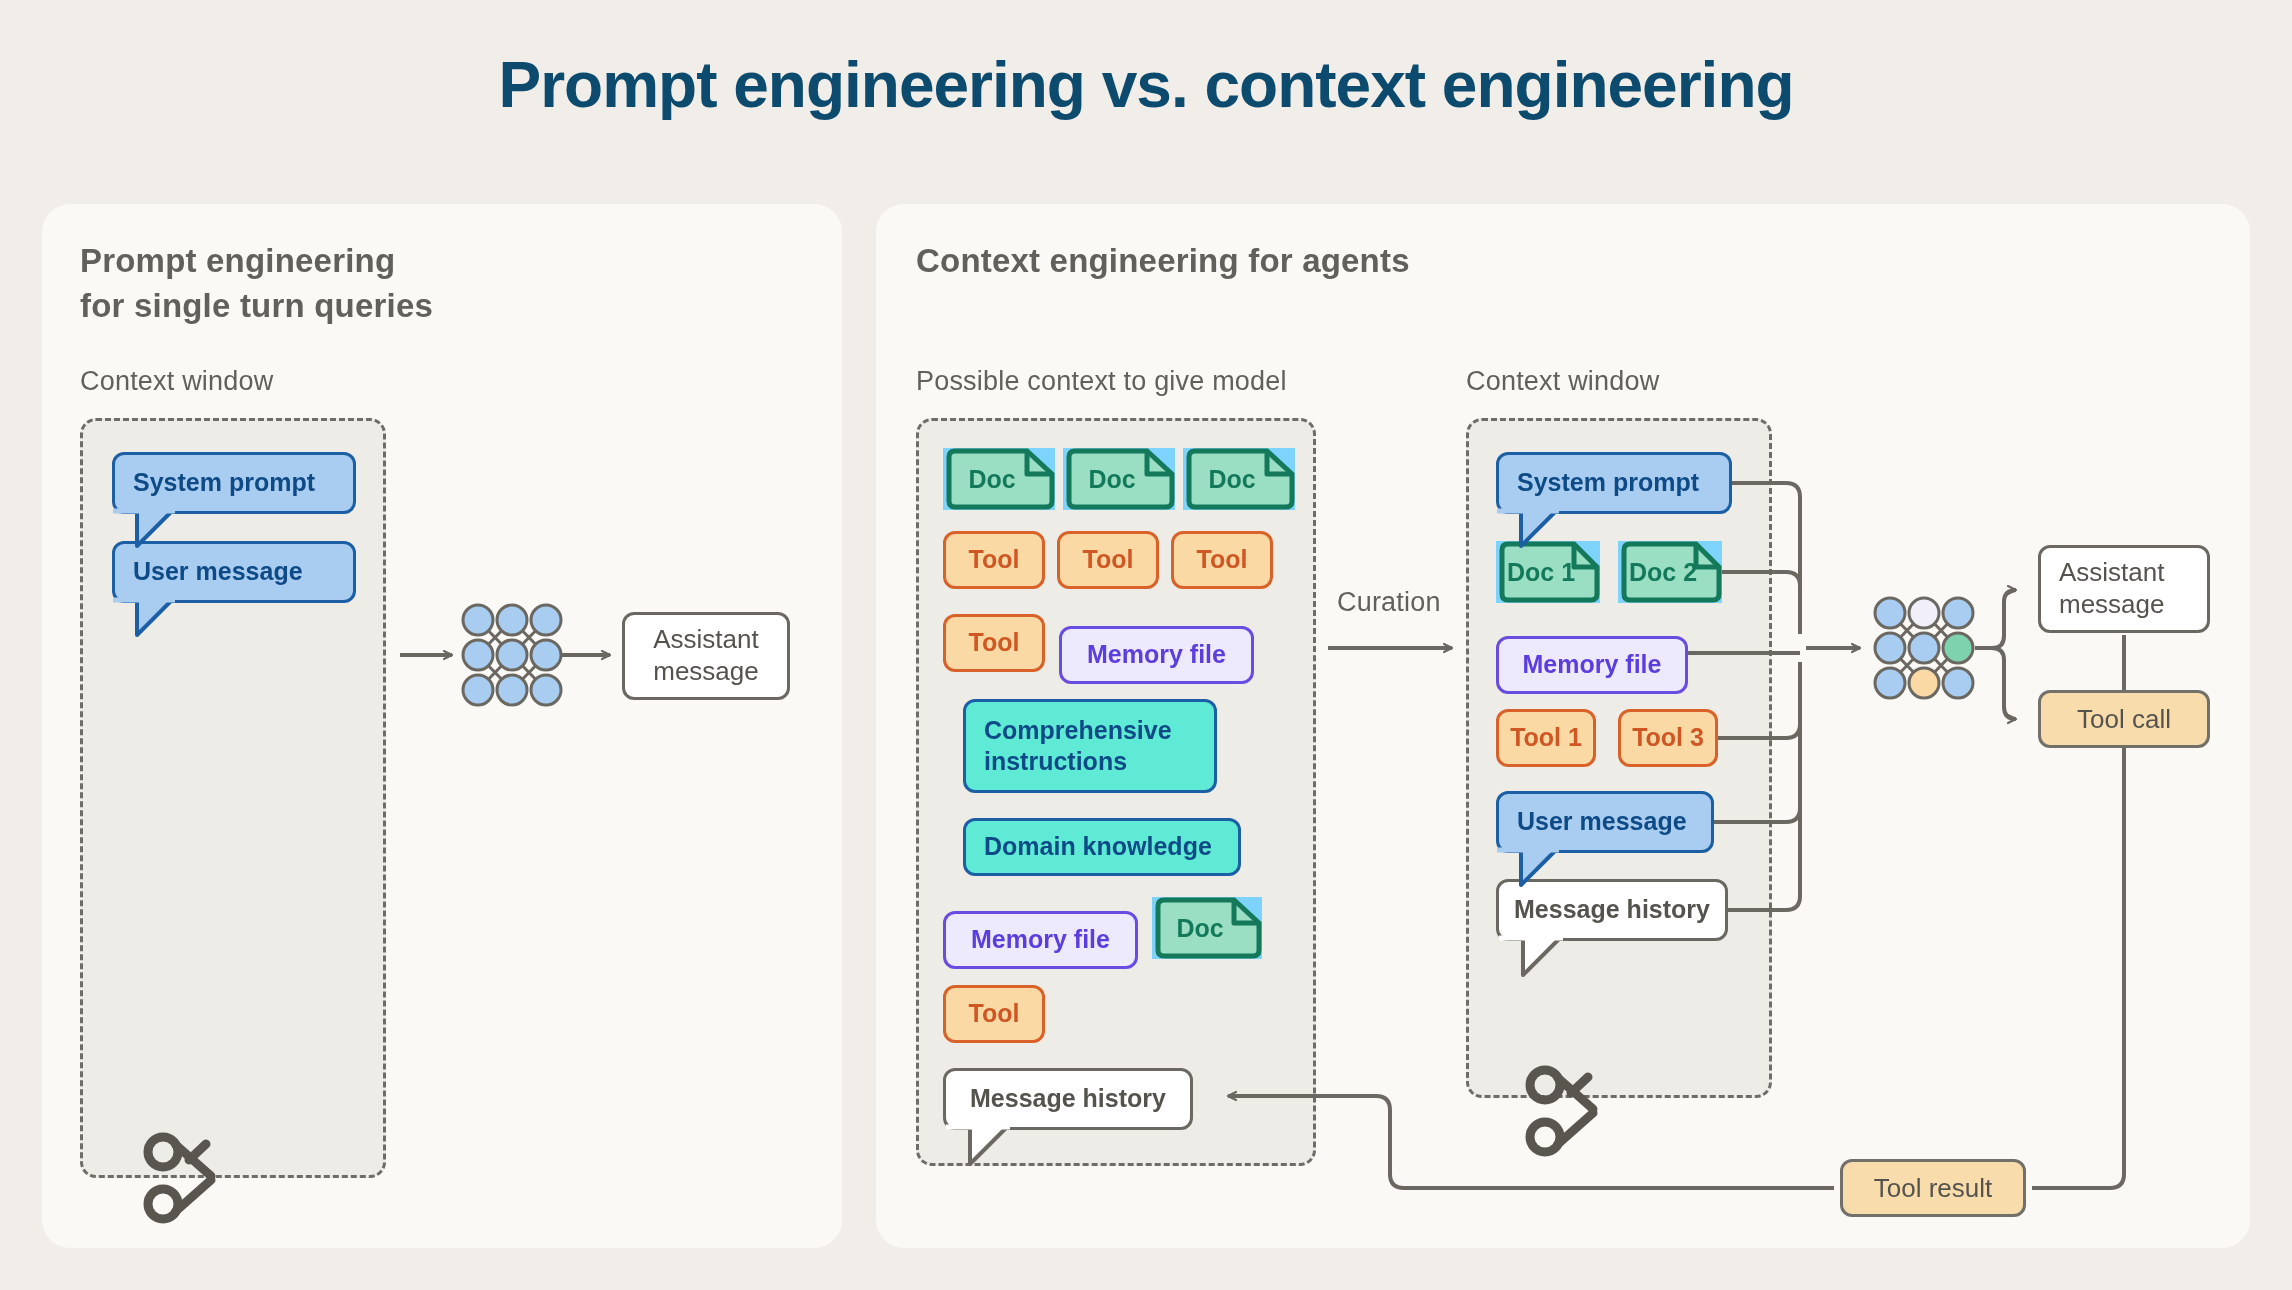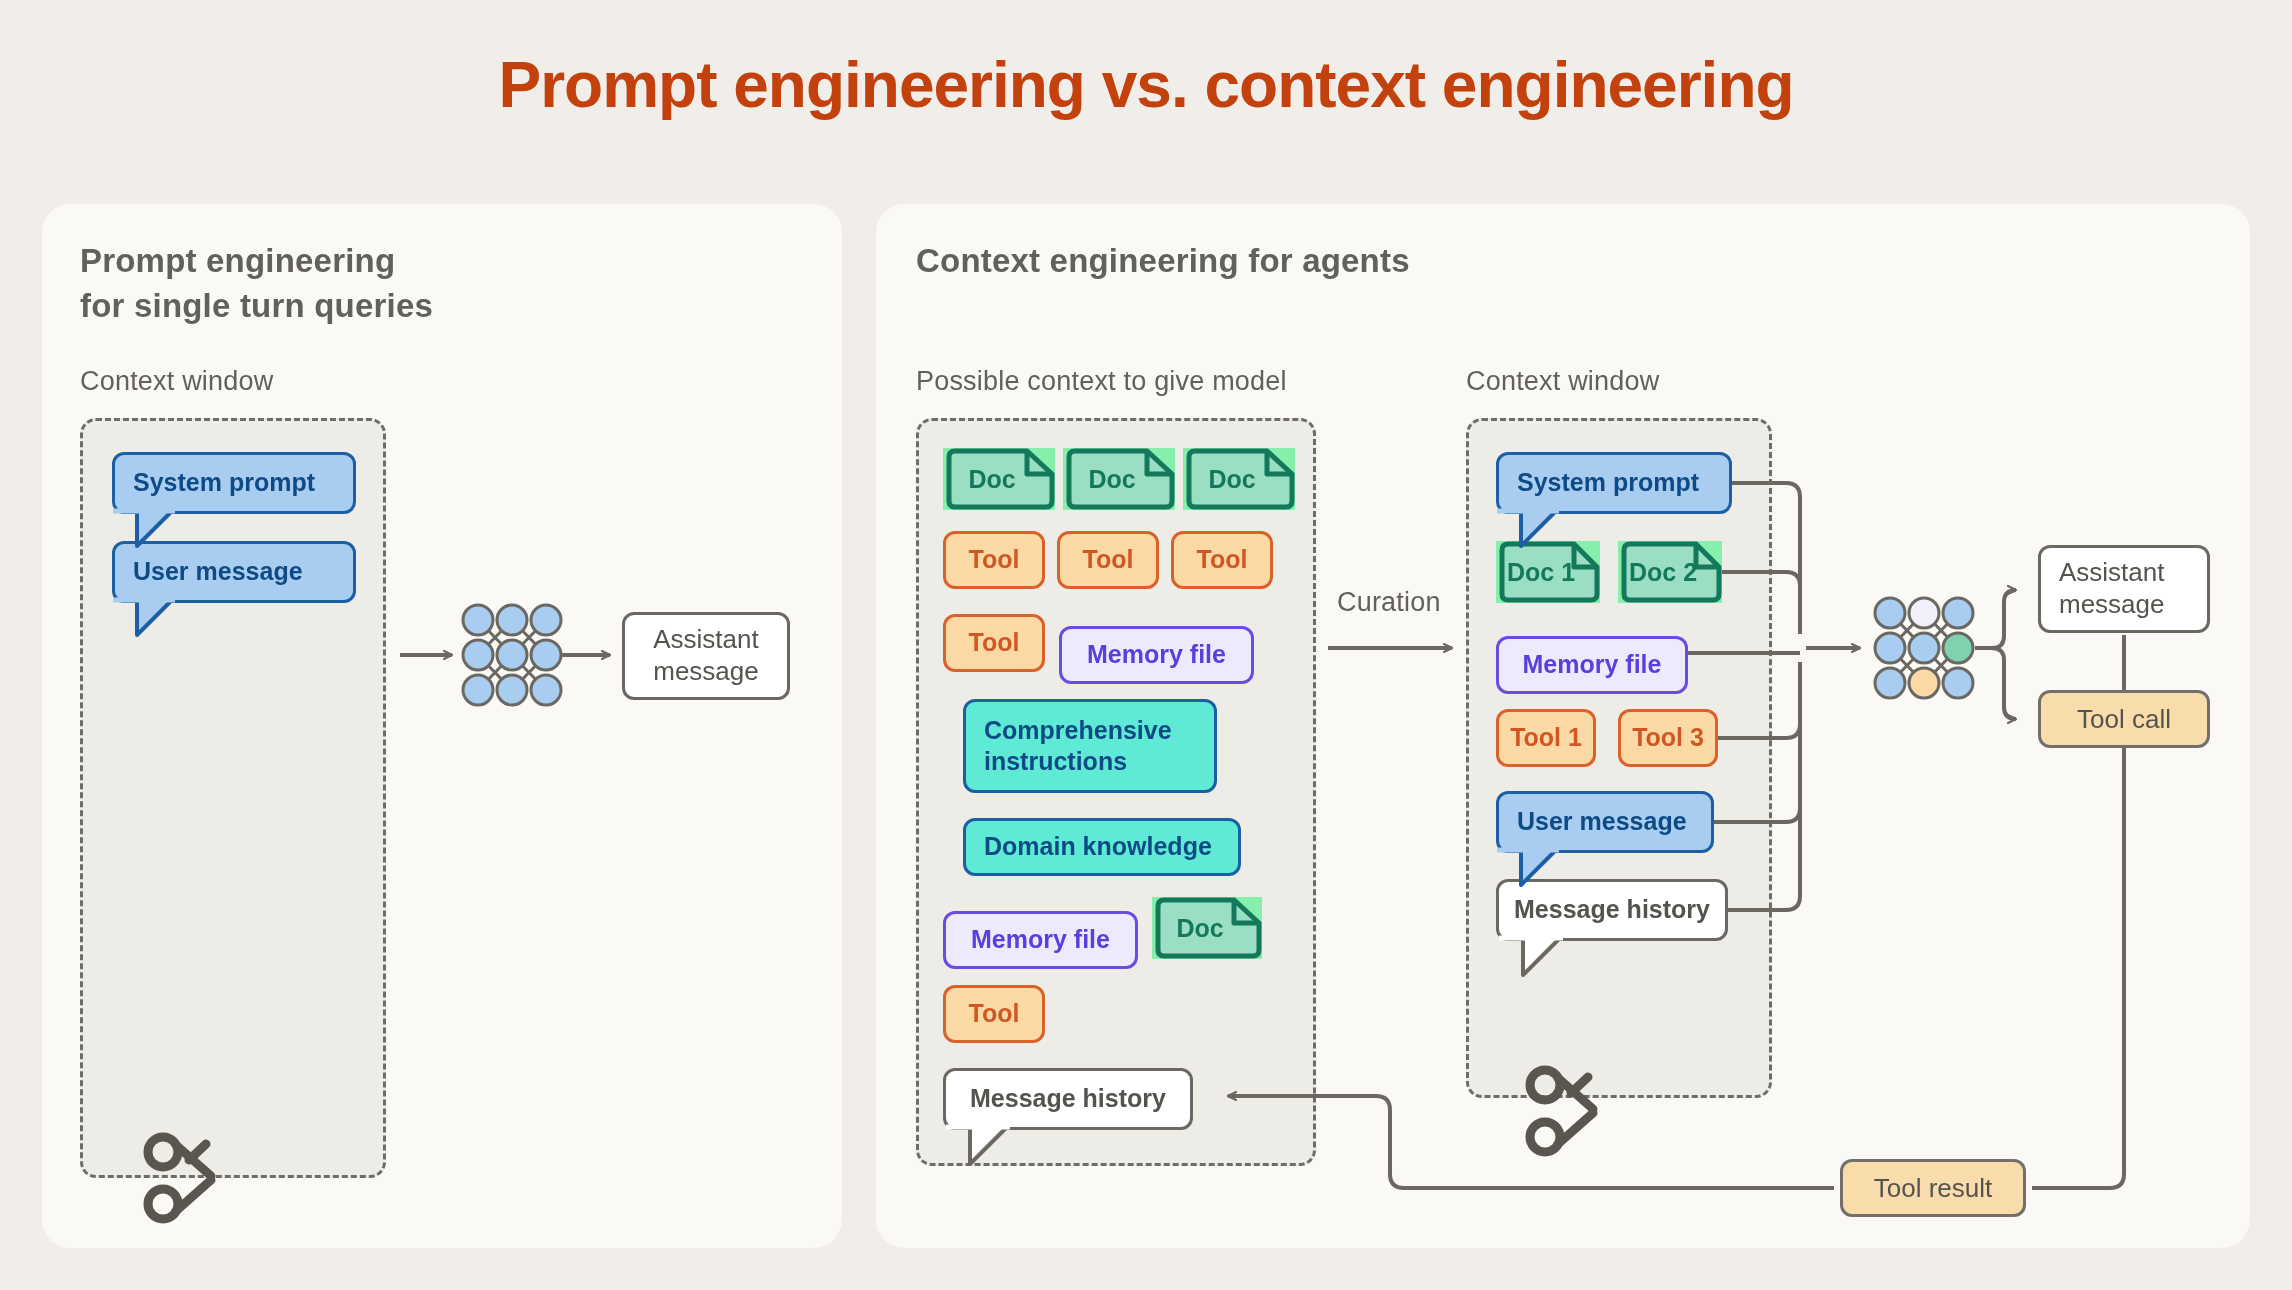--- a/index.html
+++ b/index.html
@@ -10,21 +10,21 @@
     font-family:"Liberation Sans","DejaVu Sans",sans-serif;
     overflow:hidden;
     position:relative;
   }
   #stage{position:absolute;left:0;top:0;width:2292px;height:1290px;}
 
   
   .title{
     position:absolute;left:0;top:48px;width:2292px;
     text-align:center;
-    font-size:64px;font-weight:bold;color:#c2410c;
+    font-size:64px;font-weight:bold;color:#0c4a6e;
     letter-spacing:-1px;
   }
 
   
   .panel{
     position:absolute;
     background:#faf9f6;
     border-radius:28px;
   }
   #panel-left{left:42px;top:204px;width:800px;height:1044px;}
@@ -71,21 +71,21 @@
     border-radius:12px;
   }
 
   
   .bubble-white{
     background:#ffffff;border-color:#6b6862;color:#55534e;
   }
 
   
   .doc{
-    background:#86efac;border:0;color:#13795a;
+    background:#7dd3fc;border:0;color:#13795a;
     padding:0; position:absolute;
   }
   .doc .docshape{position:absolute;left:0;top:0;width:100%;height:100%;}
   .doc .doclabel{
     position:absolute;left:0;top:0;width:100%;height:100%;
     display:flex;align-items:center;justify-content:center;
     font-size:25px;font-weight:bold;color:#13795a;
     padding-right:14px;box-sizing:border-box;
   }
 

